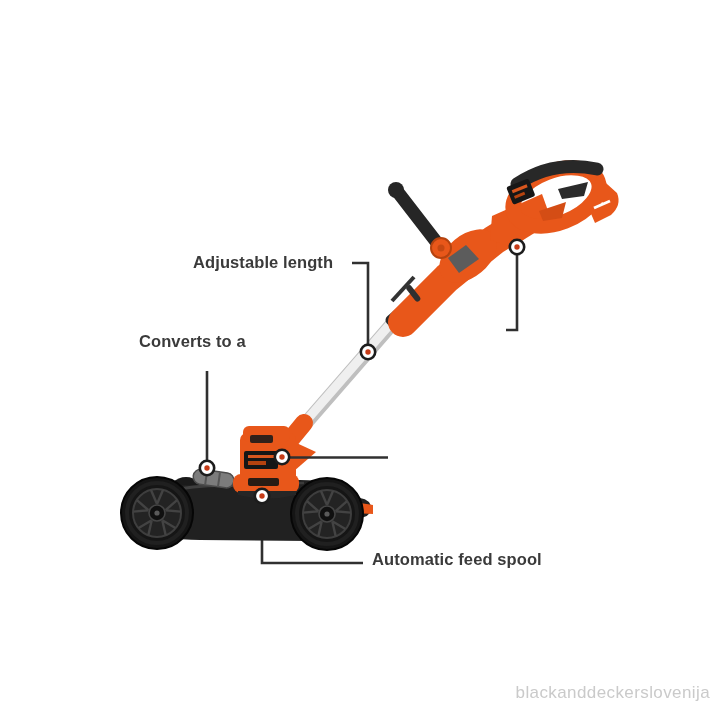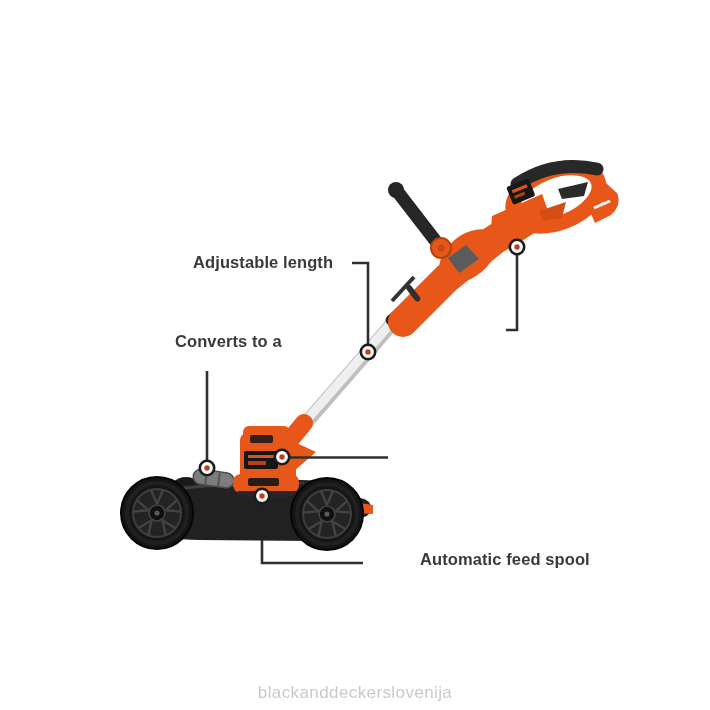--- a/index.html
+++ b/index.html
@@ -9,21 +9,21 @@
   }
   .stage{position:absolute;inset:0;width:710px;height:534px;}
   svg.illustration{position:absolute;left:0;top:0;}
   .callout{
     position:absolute;
     font-weight:700;font-size:16.5px;line-height:15px;letter-spacing:.1px;
     color:#3a3a3a;white-space:nowrap;
   }
   .callout span{display:block;}
   .watermark{
-    position:absolute;left:0;right:0;top:683px;text-align:center;
+    position:absolute;left:0;right:0;top:683px;text-align:right;
     font-weight:400;font-size:17px;letter-spacing:.4px;color:#cacaca;
   }
 </style>
 </head>
 <body>
 
 <div class="stage">
 
   <svg class="illustration" width="710" height="710" viewBox="0 0 710 710">
     <defs>
@@ -144,24 +144,24 @@
         <circle r="7.2" fill="#ffffff" stroke="#1c1c1c" stroke-width="2.6"></circle>
           <circle r="2.7" fill="#c63b17"></circle>
       </g>
     </g>
   </svg>
 
   <div class="callout" style="left:193px;top:255px;">
     <span>Adjustable length</span>
   </div>
 
-  <div class="callout" style="left:139px;top:334px;margin-left:36px;">
+  <div class="callout" style="left:139px;top:334px;">
     <span>Converts to a</span>
   </div>
 
 
 
-  <div class="callout" style="left:372px;top:552px;margin-left:48px;">
+  <div class="callout" style="left:372px;top:552px;">
     <span>Automatic feed spool</span>
   </div>
 
   <div class="watermark">blackanddeckerslovenija</div>
 </div>
 
 </body></html>

